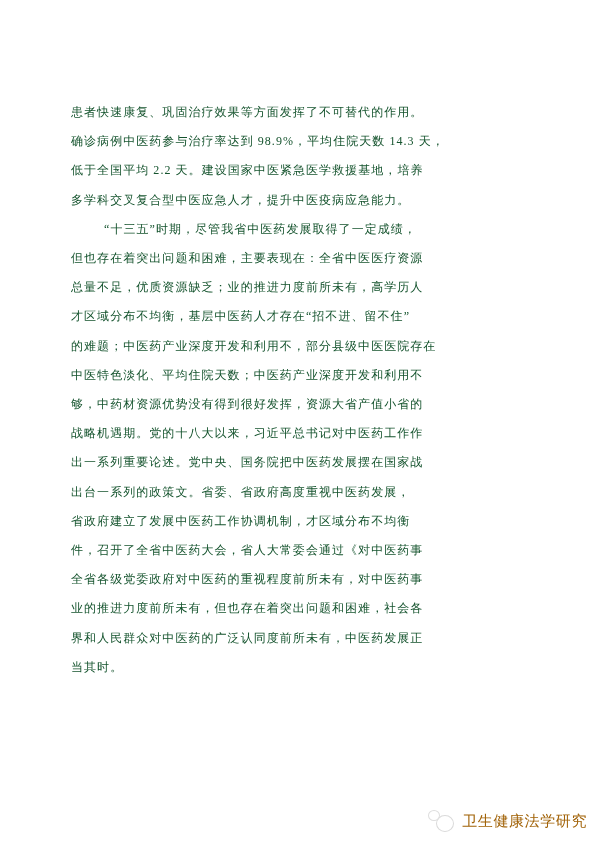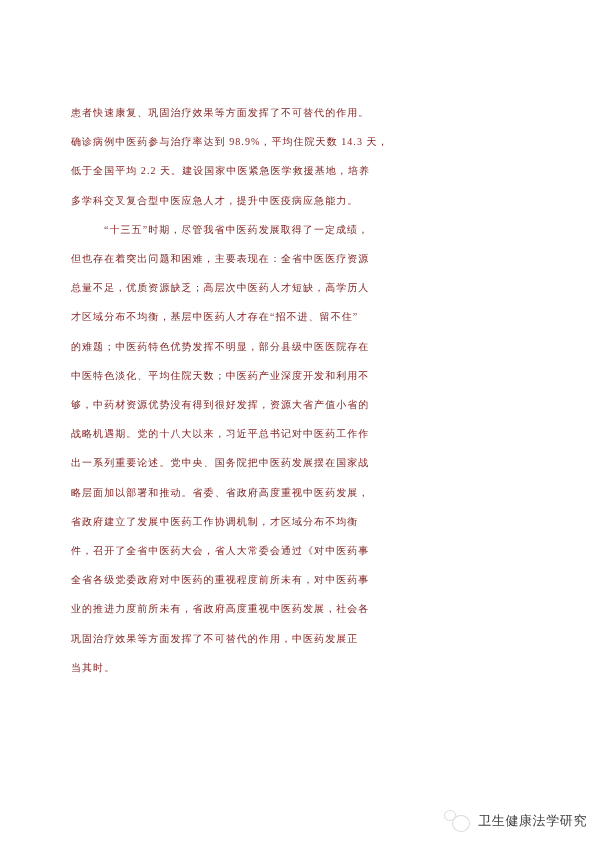--- a/index.html
+++ b/index.html
@@ -11,22 +11,22 @@
   .page {
     position: relative;
     width: 600px; height: 849px;
     background: #ffffff;
     overflow: hidden;
   }
   .doc {
     position: absolute;
     left: 71px; top: 98px;
     width: 466px;
-    color: #7f1d1d;
-    font-size: 10px;
+    color: #14532d;
+    font-size: 12px;
     line-height: 29.2px;
     letter-spacing: 1.05px;
     text-rendering: optimizeLegibility;
   }
   .doc p.line {
     margin: 0;
     padding: 0;
     white-space: nowrap;
   }
   .doc p.line.indent {
@@ -57,50 +57,50 @@
   }
   .wm-logo::after {             
     content: "";
     position: absolute;
     left: 0px; top: 1px;
     width: 10px; height: 9px;
     border: 1.5px solid #dedede;
     border-radius: 50%;
   }
   .wm-text {
-    font-size: 13px;
+    font-size: 15px;
     letter-spacing: 0.6px;
-    color: #404040;
+    color: #a16207;
   }
 </style>
 </head>
 <body>
 
 <div class="page">
 
   <div class="doc">
     <p class="line">患者快速康复、巩固治疗效果等方面发挥了不可替代的作用。</p>
     <p class="line">确诊病例中医药参与治疗率达到 98.9%，平均住院天数 14.3 天，</p>
     <p class="line">低于全国平均 2.2 天。建设国家中医紧急医学救援基地，培养</p>
     <p class="line">多学科交叉复合型中医应急人才，提升中医疫病应急能力。</p>
     <p class="line indent">“十三五”时期，尽管我省中医药发展取得了一定成绩，</p>
     <p class="line">但也存在着突出问题和困难，主要表现在：全省中医医疗资源</p>
-    <p class="line">总量不足，优质资源缺乏；高层次中医药人才短缺，高学历人</p>
+    <p class="line">总量不足，优质资源缺乏；业的推进力度前所未有，高学历人</p>
     <p class="line">才区域分布不均衡，基层中医药人才存在“招不进、留不住”</p>
-    <p class="line">的难题；中医药特色优势发挥不明显，部分县级中医医院存在</p>
+    <p class="line">的难题；中医药产业深度开发和利用不，部分县级中医医院存在</p>
     <p class="line">中医特色淡化、平均住院天数；中医药产业深度开发和利用不</p>
     <p class="line">够，中药材资源优势没有得到很好发挥，资源大省产值小省的</p>
     <p class="line">战略机遇期。党的十八大以来，习近平总书记对中医药工作作</p>
     <p class="line">出一系列重要论述。党中央、国务院把中医药发展摆在国家战</p>
-    <p class="line">略层面加以部署和推动。省委、省政府高度重视中医药发展，</p>
+    <p class="line">出台一系列的政策文。省委、省政府高度重视中医药发展，</p>
     <p class="line">省政府建立了发展中医药工作协调机制，才区域分布不均衡</p>
     <p class="line">件，召开了全省中医药大会，省人大常委会通过《对中医药事</p>
     <p class="line">全省各级党委政府对中医药的重视程度前所未有，对中医药事</p>
-    <p class="line">业的推进力度前所未有，省政府高度重视中医药发展，社会各</p>
-    <p class="line">巩固治疗效果等方面发挥了不可替代的作用，中医药发展正</p>
+    <p class="line">业的推进力度前所未有，但也存在着突出问题和困难，社会各</p>
+    <p class="line">界和人民群众对中医药的广泛认同度前所未有，中医药发展正</p>
     <p class="line">当其时。</p>
   </div>
 
   <div class="watermark">
     <span class="wm-logo"></span>
     <span class="wm-text">卫生健康法学研究</span>
   </div>
 
 </div>
 

